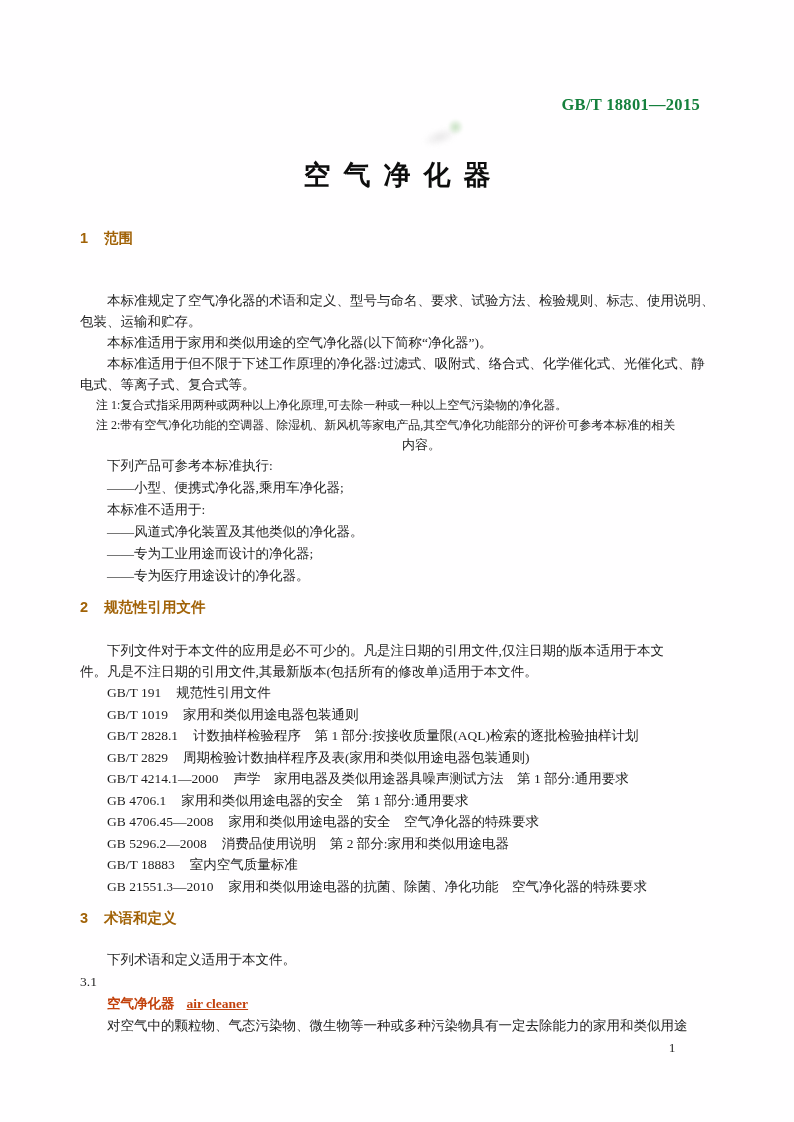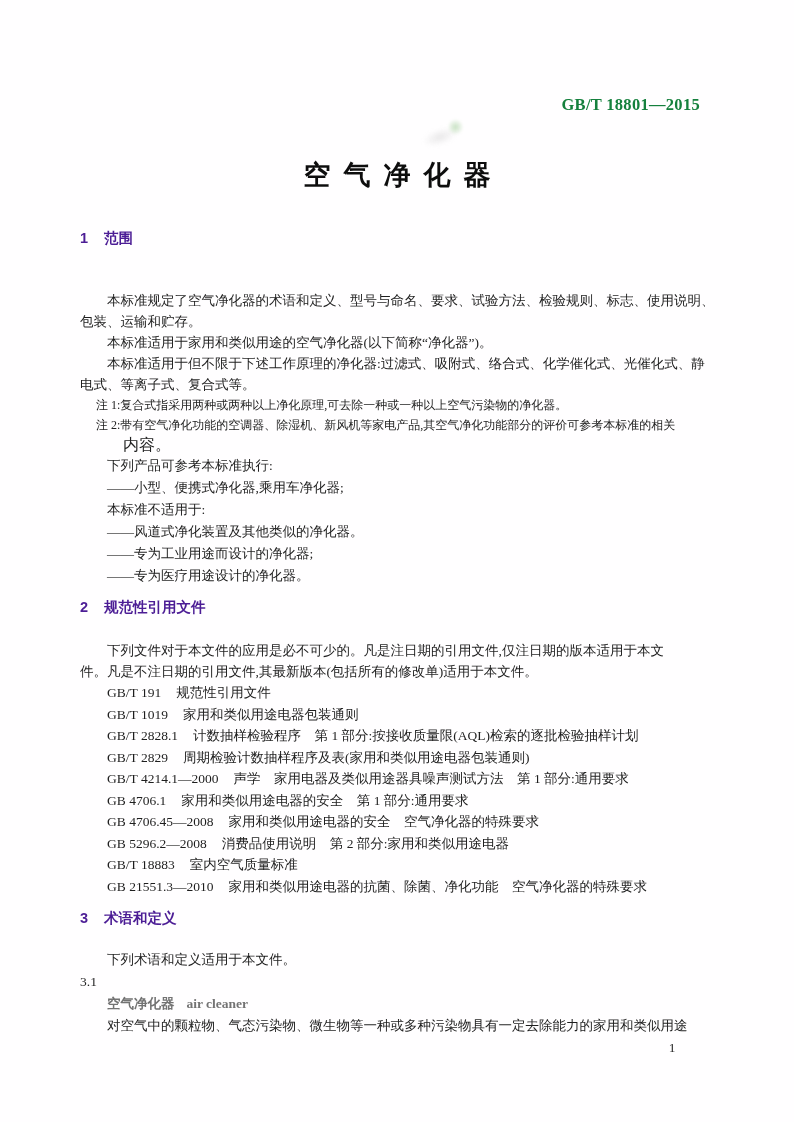--- a/index.html
+++ b/index.html
@@ -40,41 +40,41 @@
     top: 228px; left: 80px; width: 640px;
   }
   .line {
     white-space: pre;
     font-size: 13.5px;
     line-height: 21px;
     color: #1e1e1e;
   }
   .ind { padding-left: 27px; }
   .note { font-size: 12px; line-height: 20px; padding-left: 16px; color: #222; }
-  .note-cont { font-size: 16px; line-height: 20px; padding-left: 43px; color: #222; }
+  .note-cont { font-size: 13px; line-height: 20px; padding-left: 43px; color: #222; text-align: center; }
   .lg .line { line-height: 22px; }
 
   .sec-heading {
     font-family: "Liberation Sans", sans-serif;
     font-weight: bold;
     font-size: 14.5px; line-height: 21px;
-    color: #4c1d95;
+    color: #a16207;
     white-space: pre;
   }
   .h-num { display: inline-block; margin-right: 16px; }
 
   .g-scope { margin-top: 41px; }
   .h2 { margin-top: 10px; }
   .g-ref-intro { margin-top: 22px; }
   .refs .line { line-height: 21.5px; }
   .ref-code { display: inline-block; margin-right: 15px; }
   .h3 { margin-top: 11px; }
   .g-terms { margin-top: 20px; }
   .g-terms .line { line-height: 22px; }
-  .term-line { font-weight: bold; color: #737373; }
+  .term-line { font-weight: bold; color: #c2410c; text-decoration: underline; }
   .term-zh { font-family: "Liberation Sans", sans-serif; display: inline-block; margin-right: 12px; }
 
   .page-num {
     position: absolute;
     top: 1040px; left: 662px; width: 20px;
     text-align: center;
     font-size: 13.5px; line-height: 16px;
     color: #2a2a2a;
   }
 

